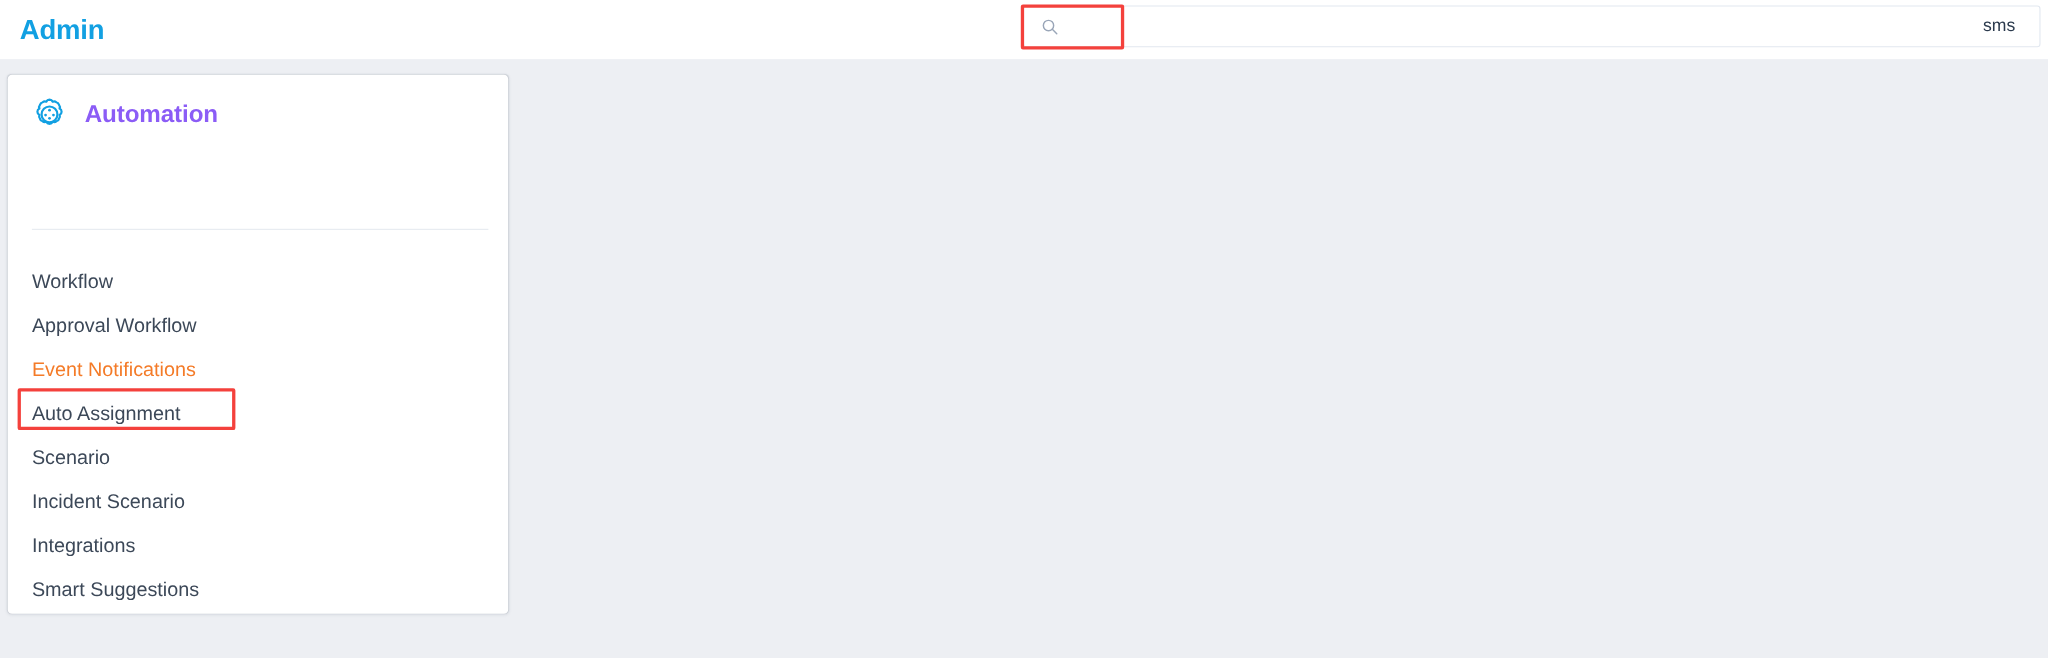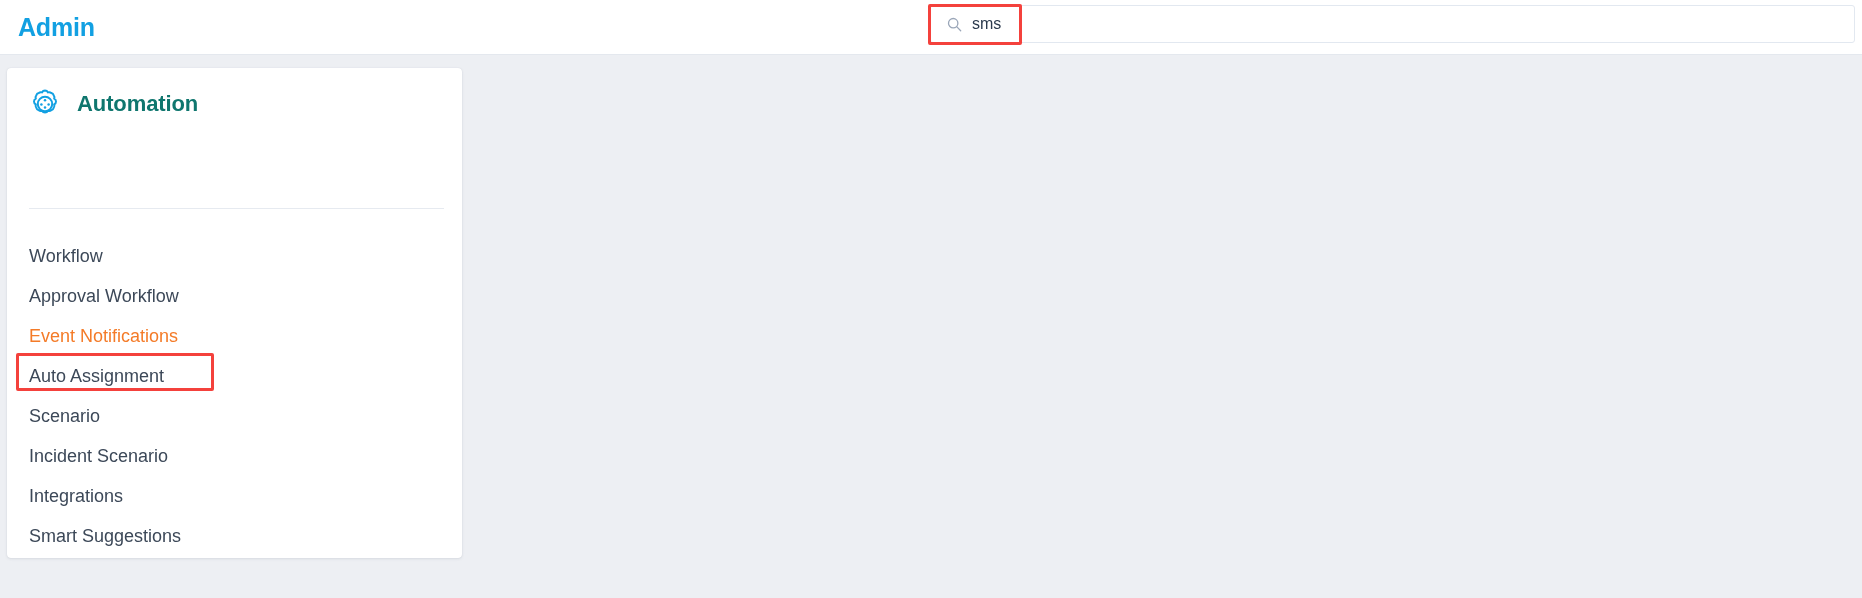--- a/index.html
+++ b/index.html
@@ -65,20 +65,21 @@
     border: none;
     outline: none;
     background: transparent;
     font-family: "Liberation Sans", sans-serif;
     font-size: 16px;
     color: #2b3a4d;
     width: 860px;
     height: 34px;
     line-height: 34px;
     padding: 0;
+    text-align: right;
   }
   .search-input::placeholder { color: #a9b4c3; }
 
   
   .annot-search {
     position: absolute;
     left: 928px;
     top: 4px;
     width: 94px;
     height: 41px;
@@ -114,21 +115,21 @@
     height: 32px;
     flex: 0 0 auto;
     color: #12a0e2;
     display: block;
   }
 
   .card-title {
     margin-left: 16px;
     font-size: 22px;
     font-weight: 600;
-    color: #0f766e;
+    color: #8b5cf6;
     letter-spacing: -0.1px;
     line-height: 28px;
   }
 
   .divider {
     position: absolute;
     left: 22px;
     top: 140px;
     width: 415px;
     height: 1px;

